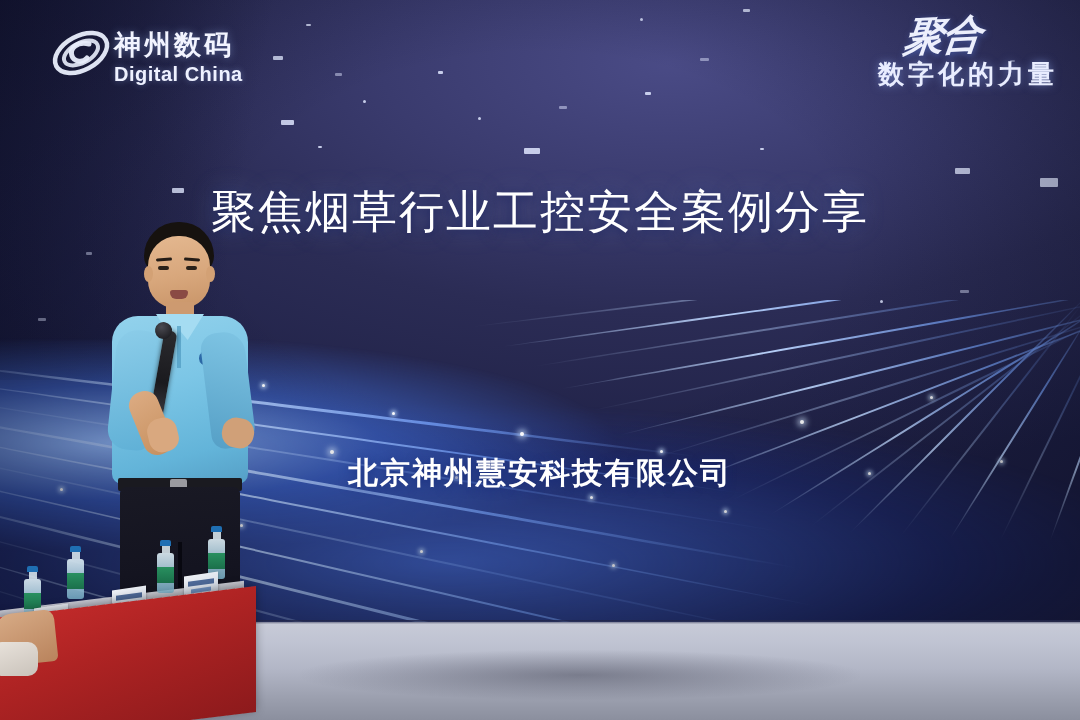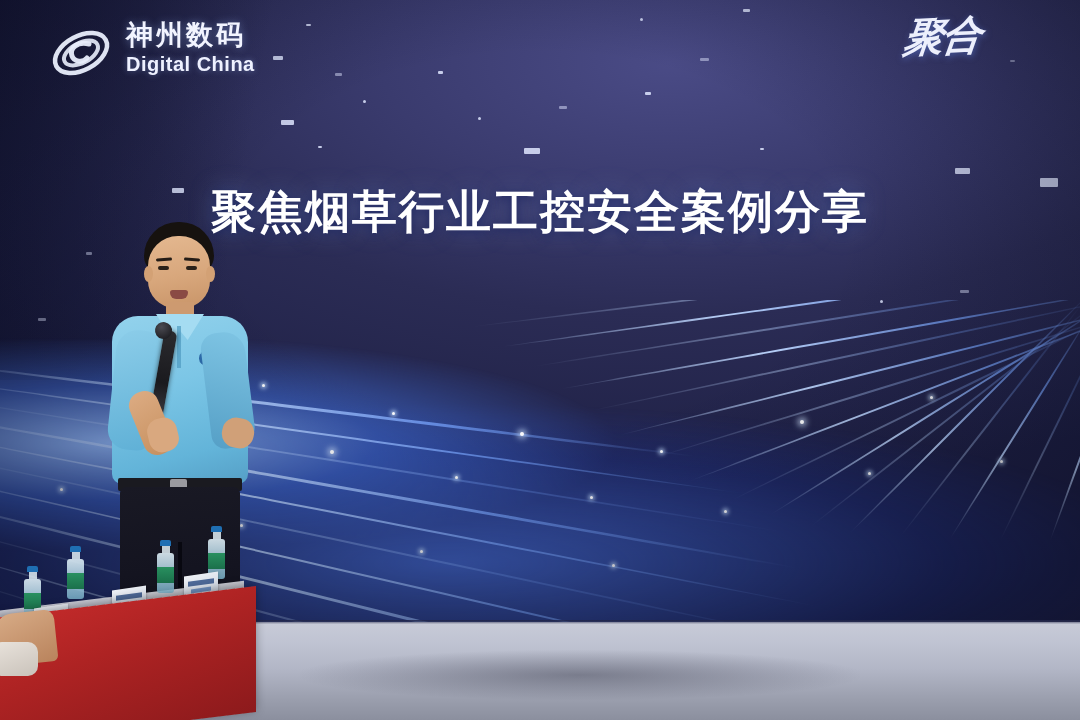--- a/index.html
+++ b/index.html
@@ -49,21 +49,21 @@
     background:linear-gradient(90deg,rgba(140,180,255,0) 0%,rgba(190,215,255,.95) 35%,rgba(120,165,255,.75) 65%,rgba(90,130,240,0) 100%);
     transform-origin:left center;
   }
   .streak.dim{opacity:.45;}
   .streak.bright{height:2.5px;opacity:1;}
   .sparkle{position:absolute;width:3px;height:3px;border-radius:50%;background:#ffffff;
     box-shadow:0 0 4px 1.5px rgba(200,225,255,.9);}
   .sparkle.lg{width:4px;height:4px;box-shadow:0 0 6px 2px rgba(210,230,255,.95);}
 
   
-  .brand{position:absolute;left:48px;top:22px;display:flex;align-items:flex-start;gap:12px;}
+  .brand{position:absolute;left:48px;top:22px;display:flex;align-items:flex-end;}
   .brand-mark{width:66px;height:62px;flex:0 0 auto;}
   .brand-txt{display:flex;flex-direction:column;line-height:1;}
   .brand-cn{
     font-size:27px;font-weight:700;color:#f2f4ff;letter-spacing:3px;
     text-shadow:0 0 8px rgba(160,190,255,.45);
   }
   .brand-en{
     font-size:20px;font-weight:700;color:#eef1ff;letter-spacing:.5px;margin-top:5px;
     text-shadow:0 0 6px rgba(160,190,255,.4);
   }
@@ -79,21 +79,21 @@
     margin-right:78px;
   }
   .event-sub{
     font-size:26px;font-weight:700;color:#e9edff;letter-spacing:4px;margin-top:2px;
     text-shadow:0 0 8px rgba(150,180,255,.5);
   }
 
   
   .slide-title{
     position:absolute;left:0;right:0;top:182px;text-align:center;
-    font-size:45px;font-weight:700;color:#ffffff;letter-spacing:2px;
+    font-size:45px;font-weight:400;color:#ffffff;letter-spacing:2px;
     text-shadow:0 2px 10px rgba(20,30,90,.75), 0 0 24px rgba(150,185,255,.35);
   }
   .slide-date{
     position:absolute;left:0;right:0;top:350px;text-align:center;
     font-size:28px;font-weight:700;color:#ffffff;letter-spacing:1px;
     text-shadow:0 2px 8px rgba(20,30,90,.7);
   }
   .slide-company{
     position:absolute;left:0;right:0;top:453px;text-align:center;
     font-size:30px;font-weight:700;color:#ffffff;letter-spacing:2px;
@@ -328,23 +328,25 @@
         </g>
       </svg>
       <div class="brand-txt">
         <div class="brand-cn">神州数码</div>
         <div class="brand-en">Digital China</div>
       </div>
     </div>
 
     <div class="event">
       <div class="event-cal">聚合</div>
+      <div class="event-sub">数字化的力量</div>
     </div>
 
     <div class="slide-title">聚焦烟草行业工控安全案例分享</div>
+    <div class="slide-company">北京神州慧安科技有限公司</div>
   </div>
 
   <div class="floor"></div>
   <div class="floor-edge"></div>
   <div class="floor-shadow"></div>
 
   <div class="speaker">
     <div class="sp-hair"></div>
     <div class="sp-face"></div>
     <div class="sp-ear l"></div>

